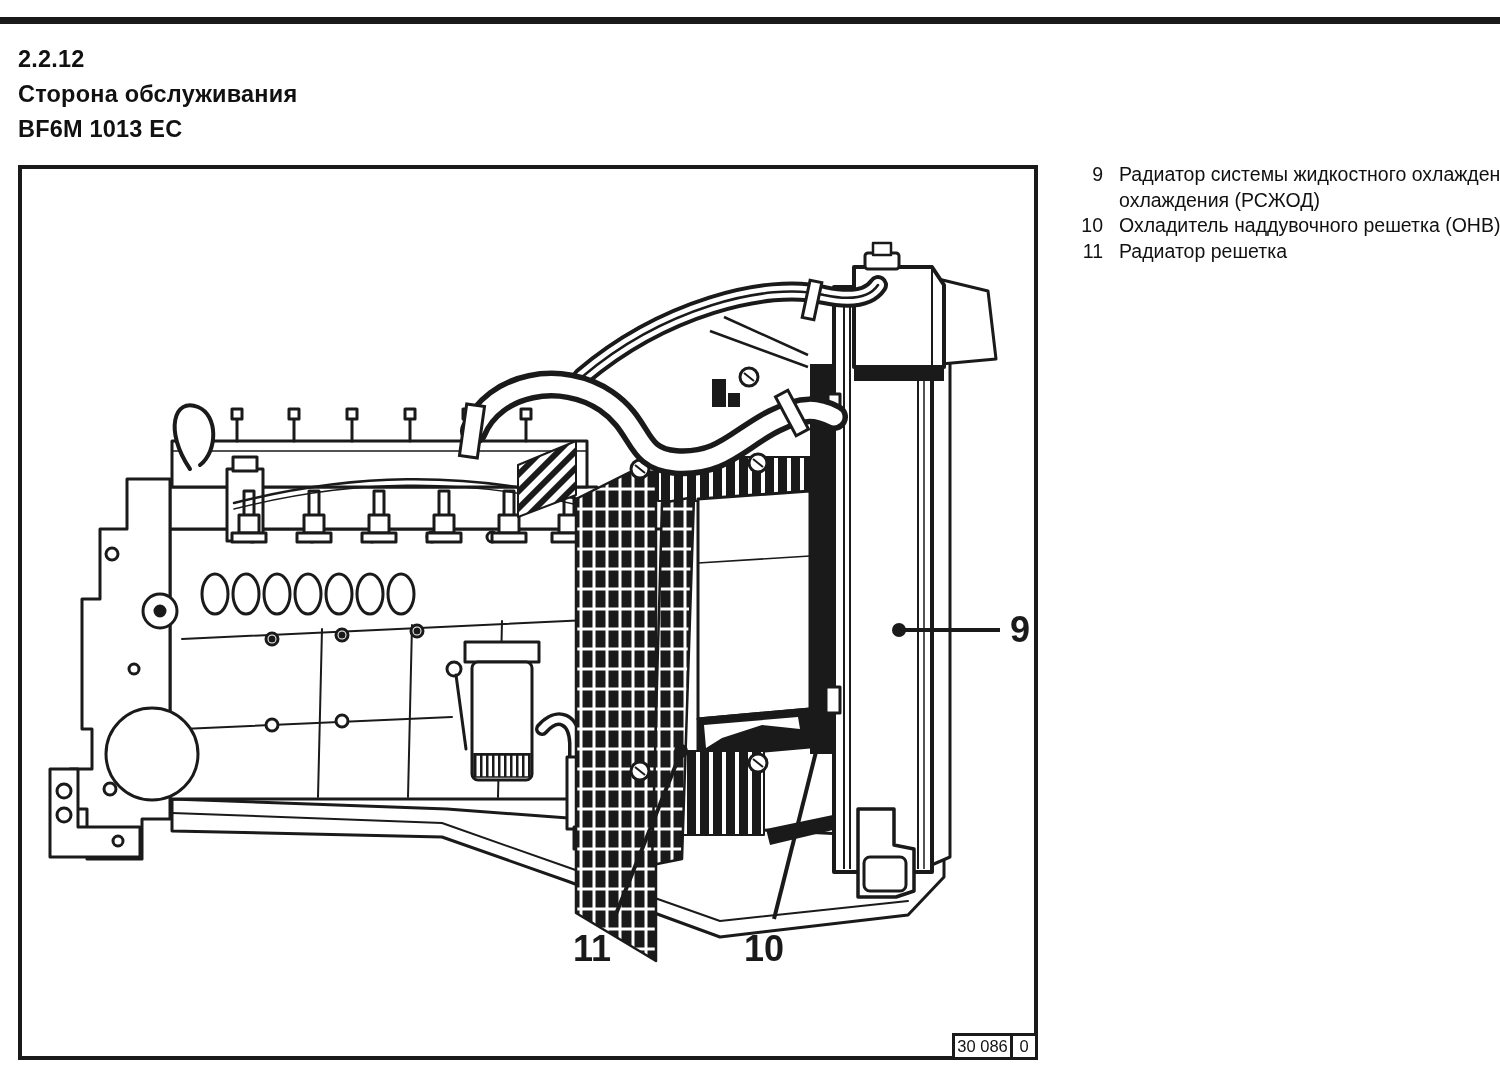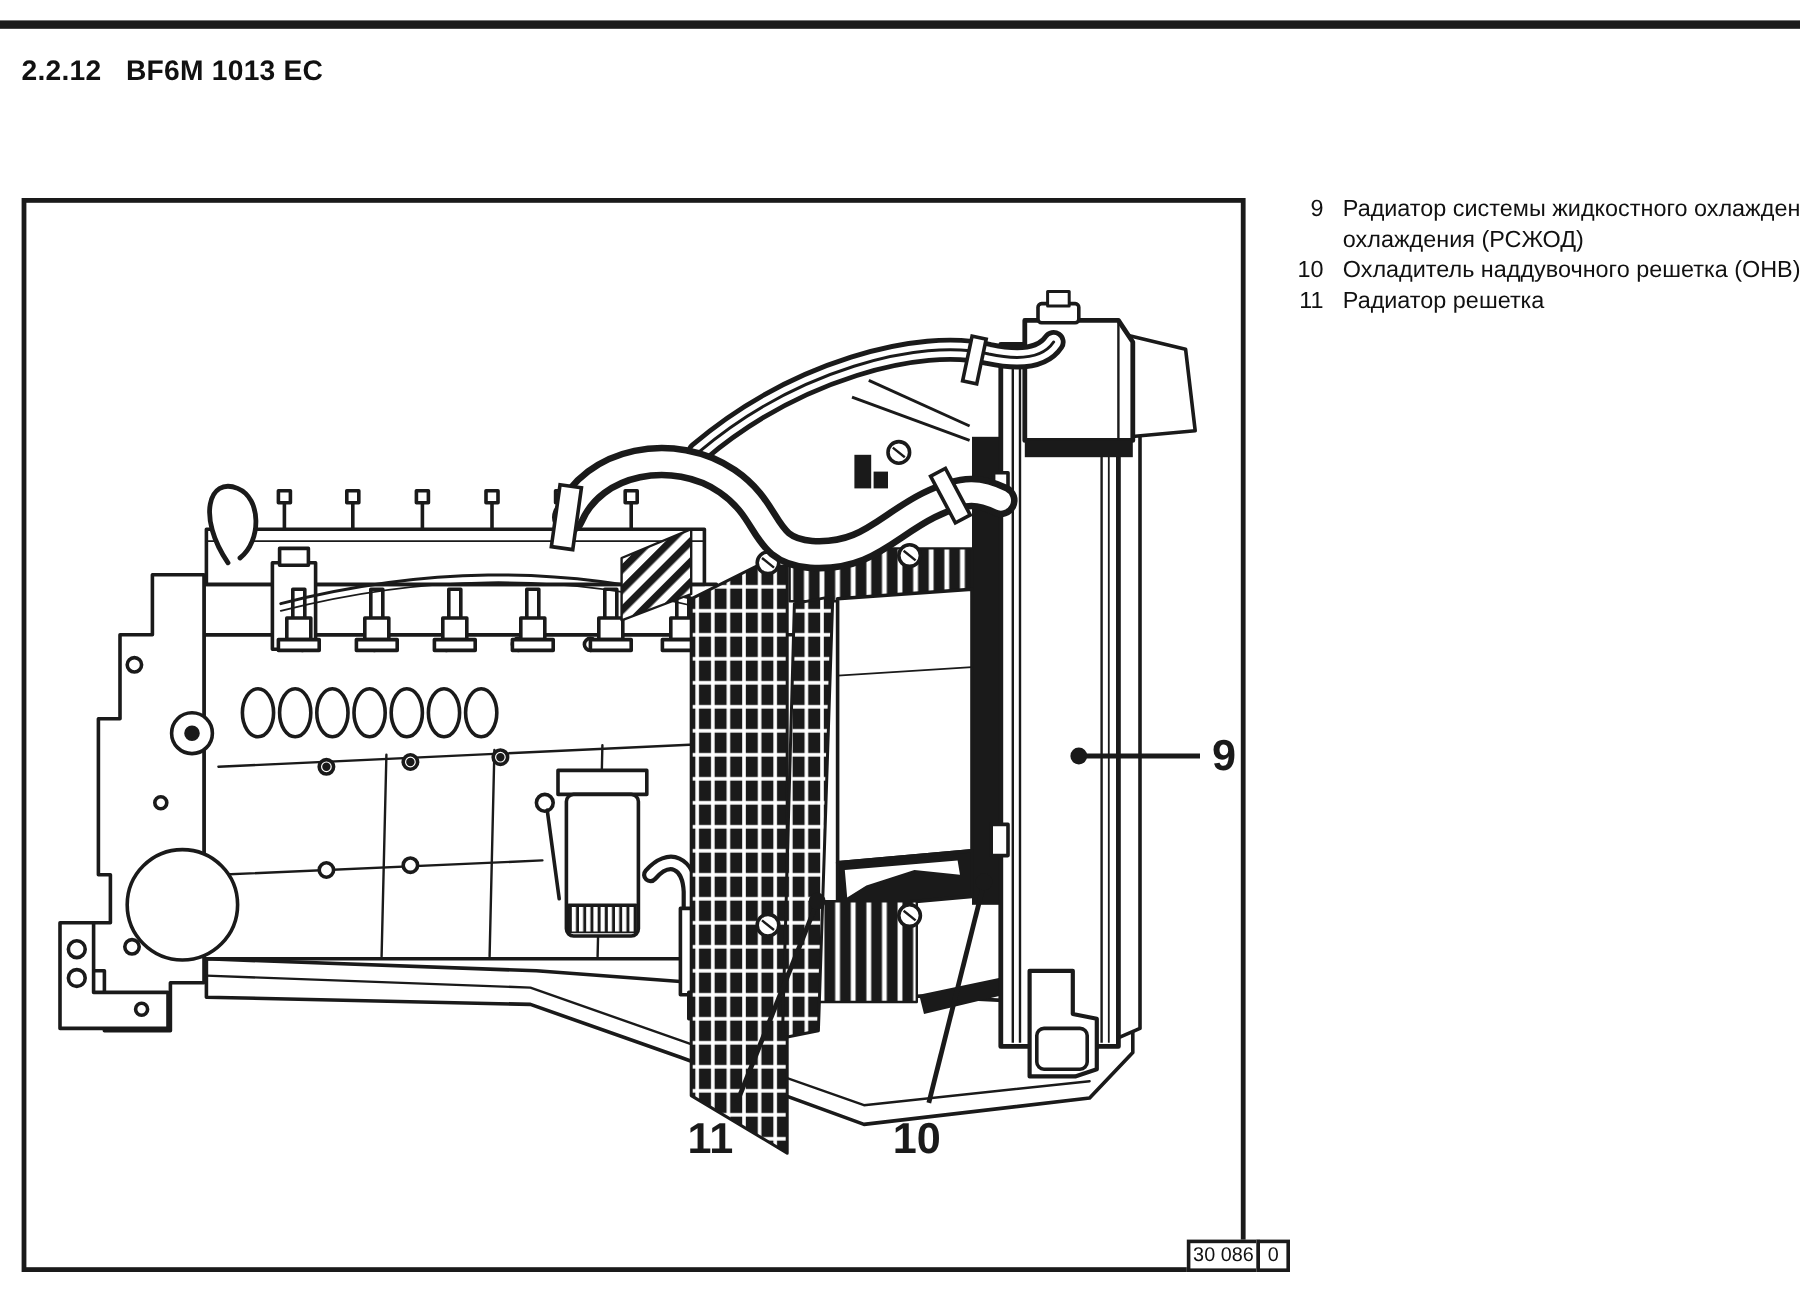--- a/index.html
+++ b/index.html
@@ -9,55 +9,56 @@
     overflow:hidden;
     position:relative;
     font-family:"Liberation Sans", sans-serif;
     color:#111;
   }
   .top-rule{
     position:absolute;left:0;top:17px;width:1500px;height:7px;background:#1a1a1a;
   }
   .heading{
     position:absolute;left:18px;top:42px;display:flex;
-    font-weight:bold;font-size:23.5px;line-height:35px;letter-spacing:0.2px;
+    font-weight:bold;font-size:23.5px;line-height:35px;letter-spacing:0.2px;flex-direction:column;
   }
   .heading .sec{width:87px;}
   .heading .titles div{white-space:nowrap;}
   .figure-frame{
     position:absolute;left:18px;top:165px;width:1020px;height:895px;
     border:4px solid #1a1a1a;box-sizing:border-box;background:#fff;
   }
   .figure-frame svg{display:block;width:1012px;height:887px;}
   .fig-num-box{
     position:absolute;left:952px;top:1033px;height:27px;display:flex;
     font-size:16.5px;z-index:5;
   }
   .fig-num-box span{
     display:flex;align-items:center;justify-content:center;
-    border:3px solid #1a1a1a;background:#fff;box-sizing:border-box;height:27px;margin-left:37px;
+    border:3px solid #1a1a1a;background:#fff;box-sizing:border-box;height:27px;
   }
   .fig-num-box .num{width:61px;}
   .fig-num-box .rev{width:28px;margin-left:-3px;}
   .legend{
     position:absolute;left:1077px;top:162px;width:460px;
     font-size:19.5px;line-height:25.5px;
   }
   .legend .row{display:flex;}
   .legend .n{width:26px;text-align:right;flex:none;}
   .legend .t{margin-left:16px;white-space:nowrap;}
 </style>
 </head>
 <body>
 
 <div class="top-rule"></div>
 
 <div class="heading">
   <span class="sec">2.2.12</span>
   <div class="titles">
+    <div>Сторона обслуживания</div>
     <div>BF6M 1013 EC</div>
   </div>
 </div>
 
 <div class="figure-frame">
 <svg viewBox="0 0 1012 887">
   <defs>
     <pattern id="grid" width="13" height="20" patternUnits="userSpaceOnUse">
       <rect width="13" height="20" fill="#fff"></rect>
       <rect x="1.5" y="1.5" width="10" height="17" fill="#1a1a1a"></rect>

